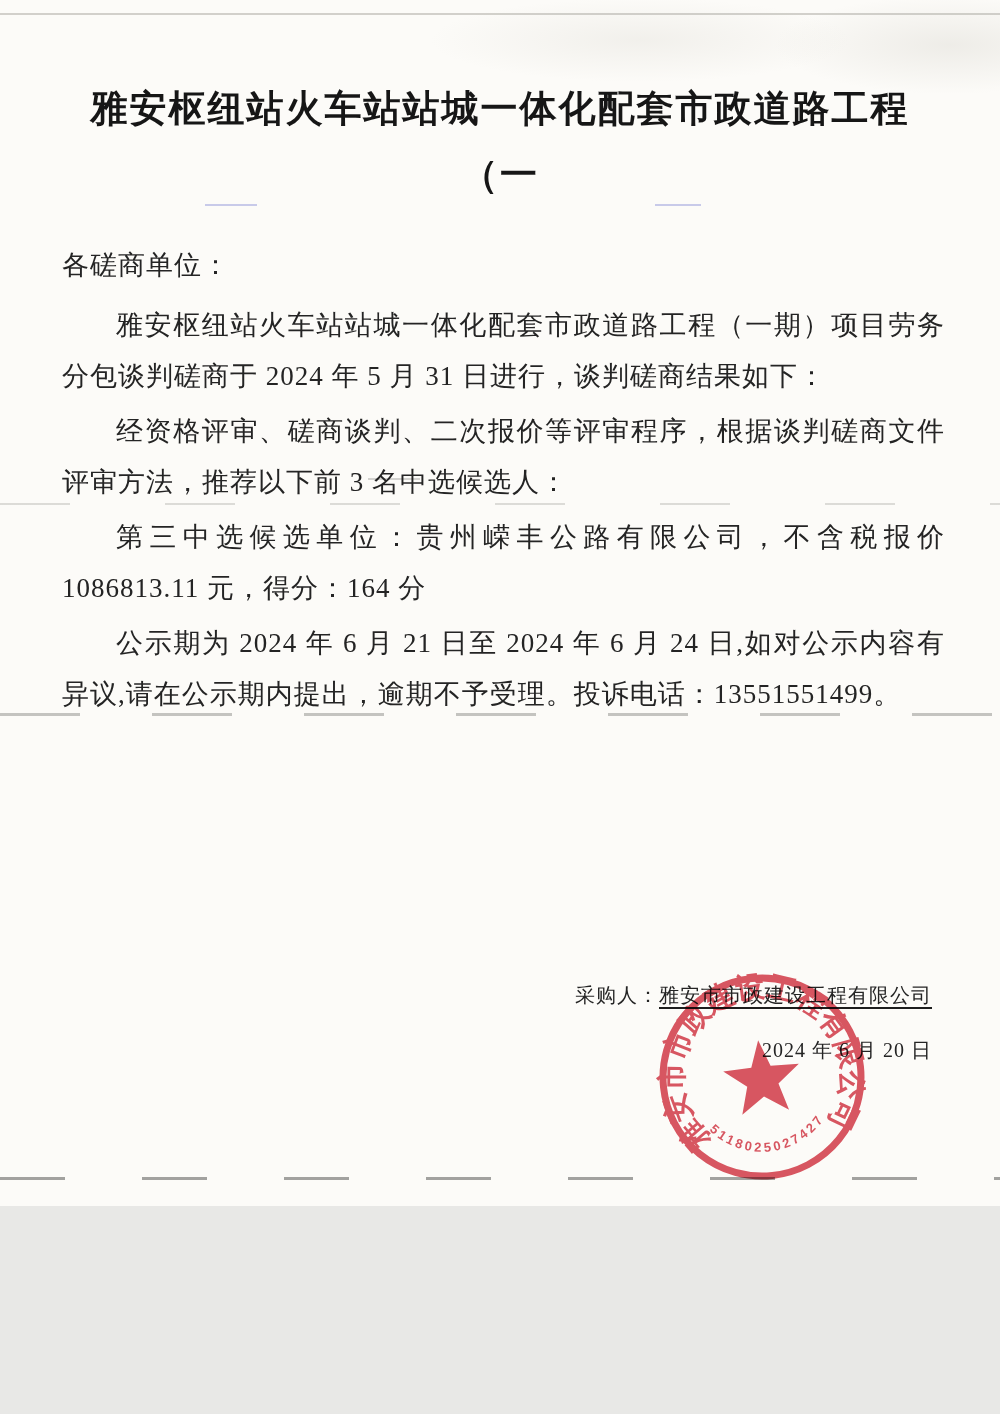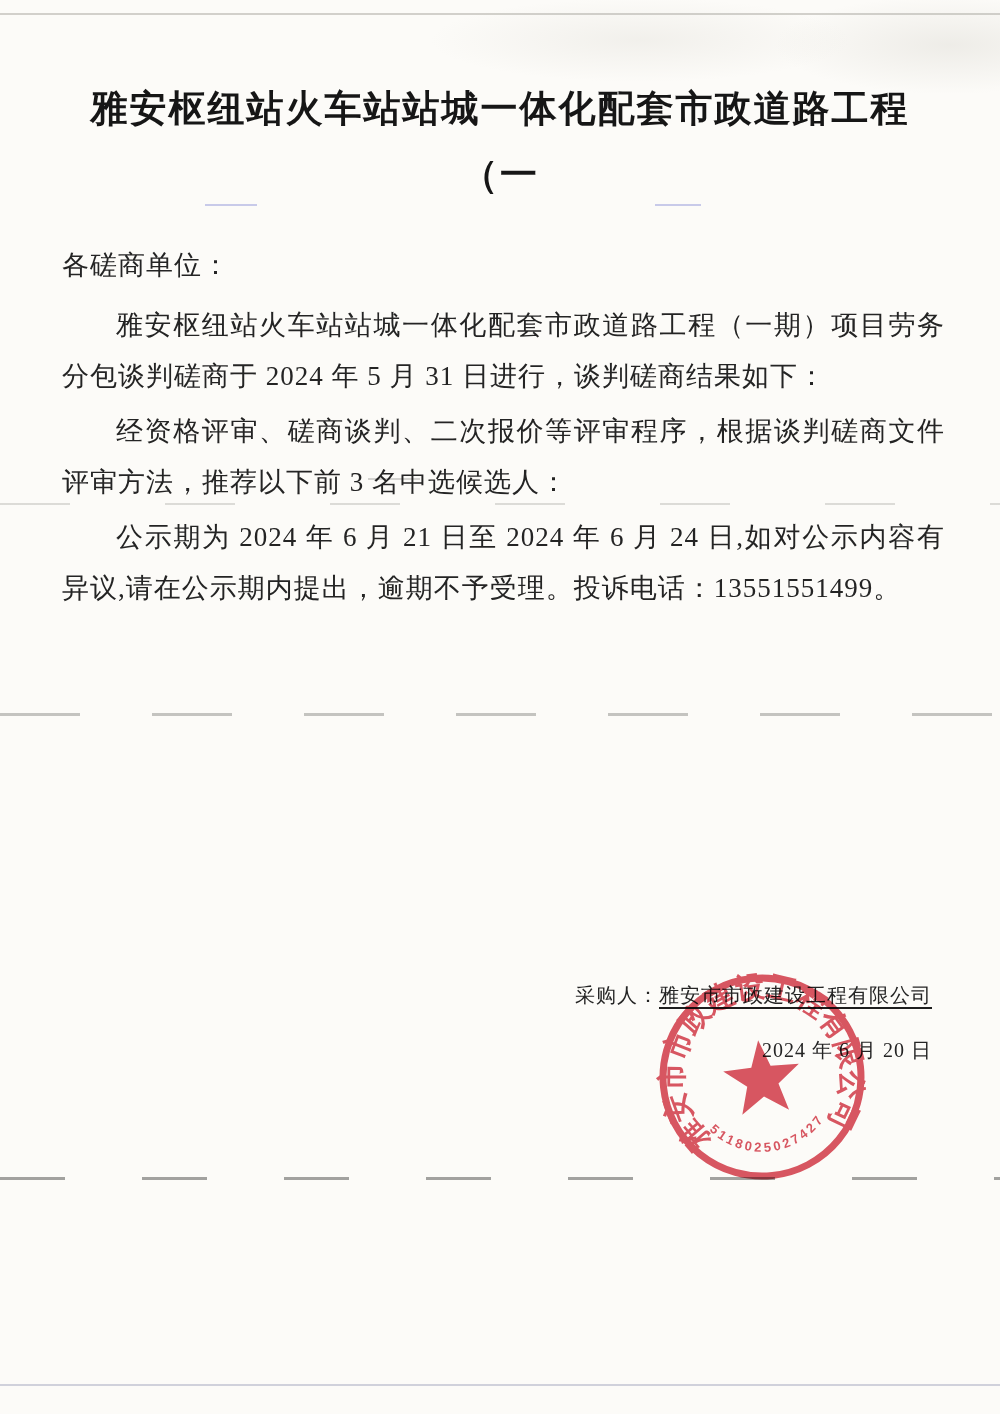--- a/index.html
+++ b/index.html
@@ -1,20 +1,20 @@
 <!DOCTYPE html>
 <html><head>
 <meta charset="utf-8">
 <style>
   html, body { margin: 0; padding: 0; }
   body { background: #e8e8e6; }
   .page {
     position: relative;
     width: 1000px;
-    height: 1414px;
+    height: 1206px;
     margin: 0 auto;
     background: #fcfbf8;
     background-image:
       radial-gradient(ellipse 300px 60px at 640px 40px, rgba(210,207,198,0.25), transparent 70%),
       radial-gradient(ellipse 250px 70px at 950px 45px, rgba(205,202,193,0.3), transparent 70%);
     overflow: hidden;
     font-family: "Liberation Serif", "DejaVu Serif", serif;
     color: #262626;
   }
 
@@ -105,20 +105,21 @@
   <div class="artifact a-botline"></div>
 
   <div class="title">
     <div>雅安枢纽站火车站站城一体化配套市政道路工程（一</div>
   </div>
 
   <div class="body-text">
     <p class="salutation">各磋商单位：</p>
     <p class="indent">雅安枢纽站火车站站城一体化配套市政道路工程（一期）项目劳务分包谈判磋商于 2024 年 5 月 31 日进行，谈判磋商结果如下：</p>
     <p class="indent">经资格评审、磋商谈判、二次报价等评审程序，根据谈判磋商文件评审方法，推荐以下前 3 名中选候选人：</p>
+    <p class="indent">第三中选候选单位：贵州嵘丰公路有限公司，不含税报价 1086813.11 元，得分：164 分</p>
     <p class="indent">公示期为 2024 年 6 月 21 日至 2024 年 6 月 24 日,如对公示内容有异议,请在公示期内提出，逾期不予受理。投诉电话：13551551499。</p>
   </div>
 
   <div class="signature">
     <div class="sig-line"><span>采购人：</span><span class="sig-name">雅安市市政建设工程有限公司</span></div>
     <div class="sig-date">2024 年 6 月 20 日</div>
   </div>
 
   <div class="seal">
     <svg viewBox="0 0 220 220" color="#d5404e">

